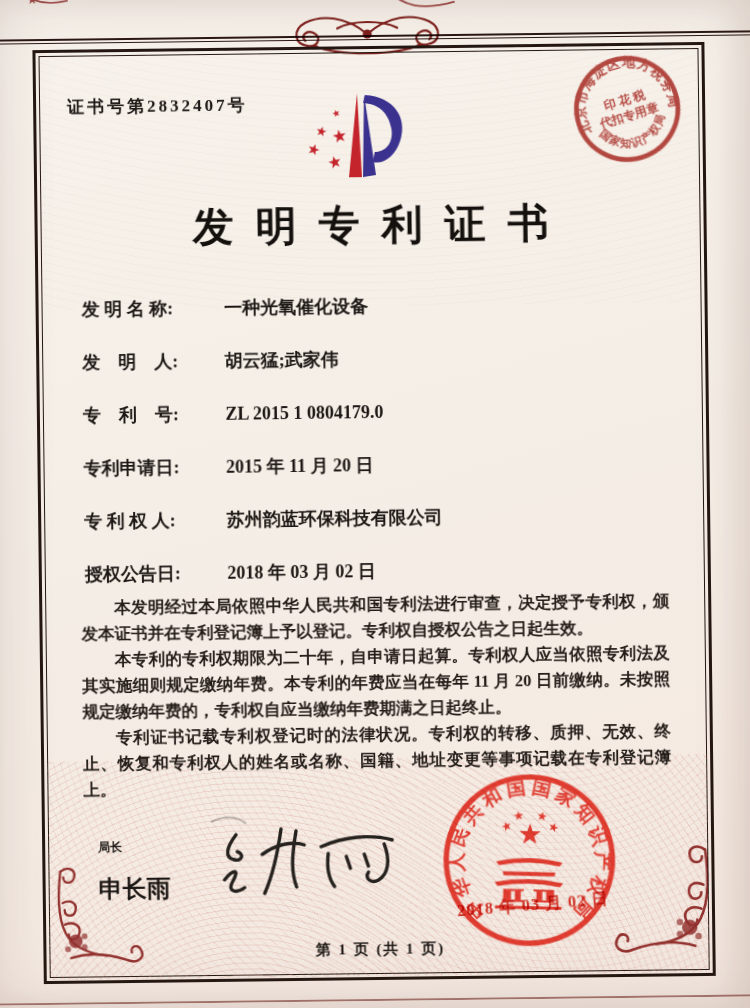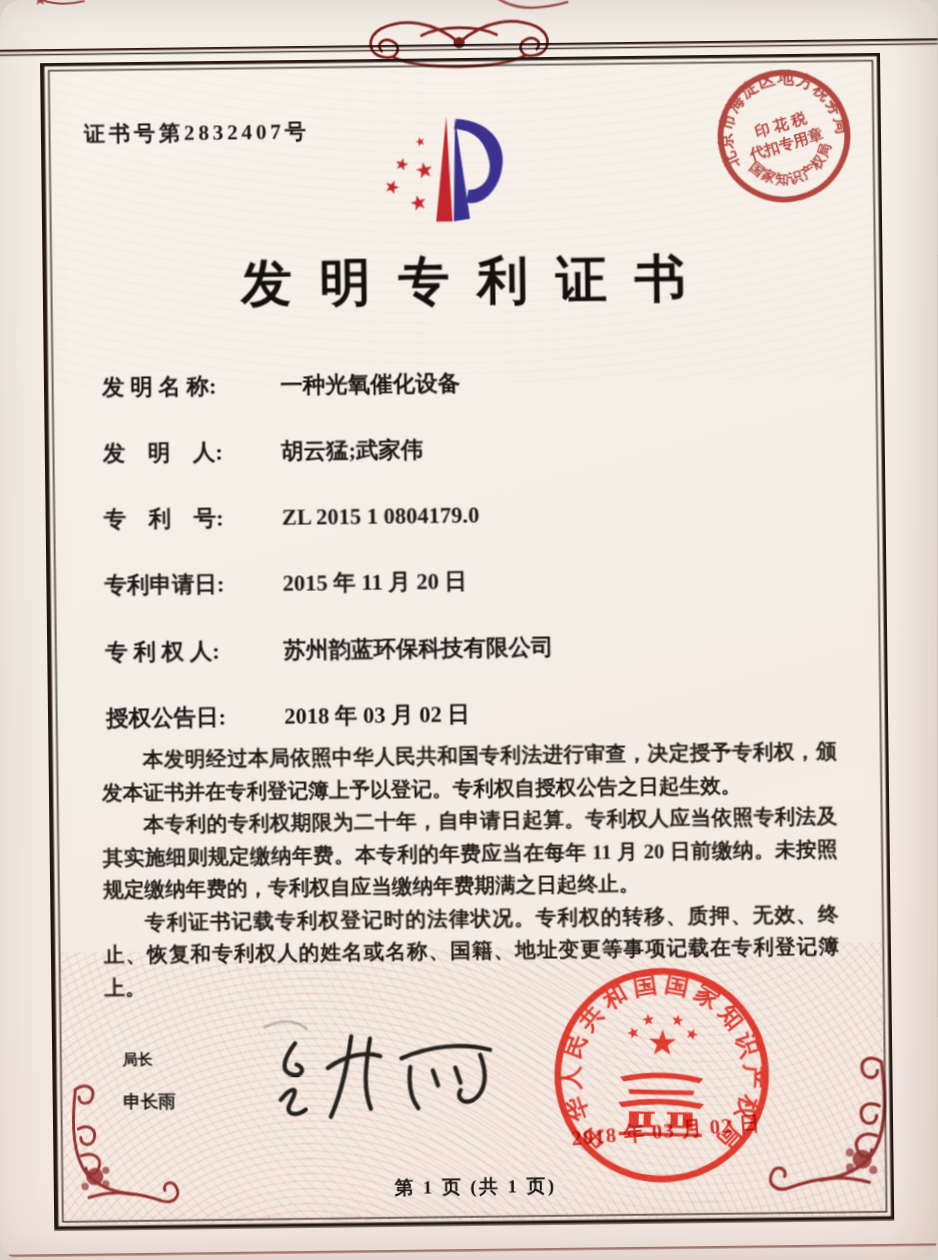--- a/index.html
+++ b/index.html
@@ -1,19 +1,19 @@
 <!DOCTYPE html>
 <html><head>
 <meta charset="utf-8">
 <style>
   html,body{margin:0;padding:0;background:#d8d2c8;}
   .page{
     position:relative;width:750px;height:1008px;overflow:hidden;
     background:linear-gradient(165deg,#f7f2eb 0%,#f4eee6 45%,#f5ebe3 75%,#f2e6de 100%);
-    font-family:"Liberation Serif","DejaVu Serif",serif;color:#1c1714;border-radius:18px;
+    font-family:"Liberation Serif","DejaVu Serif",serif;color:#1c1714;
   }
   .page::after{content:"";position:absolute;inset:0;pointer-events:none;
     box-shadow:inset 0 0 60px rgba(90,60,50,.14), inset -14px 0 30px rgba(120,80,70,.08);}
   .sheet{position:absolute;inset:0;transform:rotate(-0.7deg);transform-origin:50% 50%;}
   
   .band-line{position:absolute;left:-10px;right:-10px;background:#2a1713;}
   .band-line.t1{top:35px;height:2px}
   .band-line.t2{top:39px;height:1px}
   .band-line.b1{top:999px;height:2px;background:#7c3a33;opacity:.65}
   
@@ -34,21 +34,21 @@
     font-size:41px;font-weight:700;letter-spacing:22px;padding-left:22px;color:#14100d;}
   .fields{position:absolute;left:84px;top:294px;right:70px;}
   .field-row{height:53px;font-size:18px;font-weight:700;white-space:nowrap;}
   .field-label{display:inline-block;min-width:130px;}
   .field-value{display:inline-block;margin-left:8px;}
   .paras{position:absolute;left:80px;right:82px;top:592px;font-size:16.5px;line-height:26px;
     font-weight:600;text-align:justify;color:#221b16;}
   .paras p{margin:0;text-indent:2em;}
   .sig-title{position:absolute;left:94px;top:836px;font-size:12px;font-weight:700;
     font-family:"Liberation Sans","DejaVu Sans",sans-serif;}
-  .sig-name{position:absolute;left:94px;top:870px;font-size:14px;font-weight:700;
+  .sig-name{position:absolute;left:94px;top:870px;font-size:24px;font-weight:700;
     font-family:"Liberation Sans","DejaVu Sans",sans-serif;}
   .signature{position:absolute;left:162px;top:808px;}
   .seal{position:absolute;left:437px;top:774px;mix-blend-mode:multiply;opacity:.95;transform:rotate(2deg);}
   .seal-date{position:absolute;left:448px;top:896px;width:160px;text-align:center;
     color:#d3372a;font-size:16.5px;font-weight:700;letter-spacing:1px;transform:rotate(-4deg);
     mix-blend-mode:multiply;}
   .footer{position:absolute;left:0;right:0;top:940px;text-align:center;font-size:15px;
     font-weight:600;letter-spacing:2px;}
   .corner{position:absolute;mix-blend-mode:multiply;opacity:.9;}
   .corner.bl{left:44px;top:858px;}

